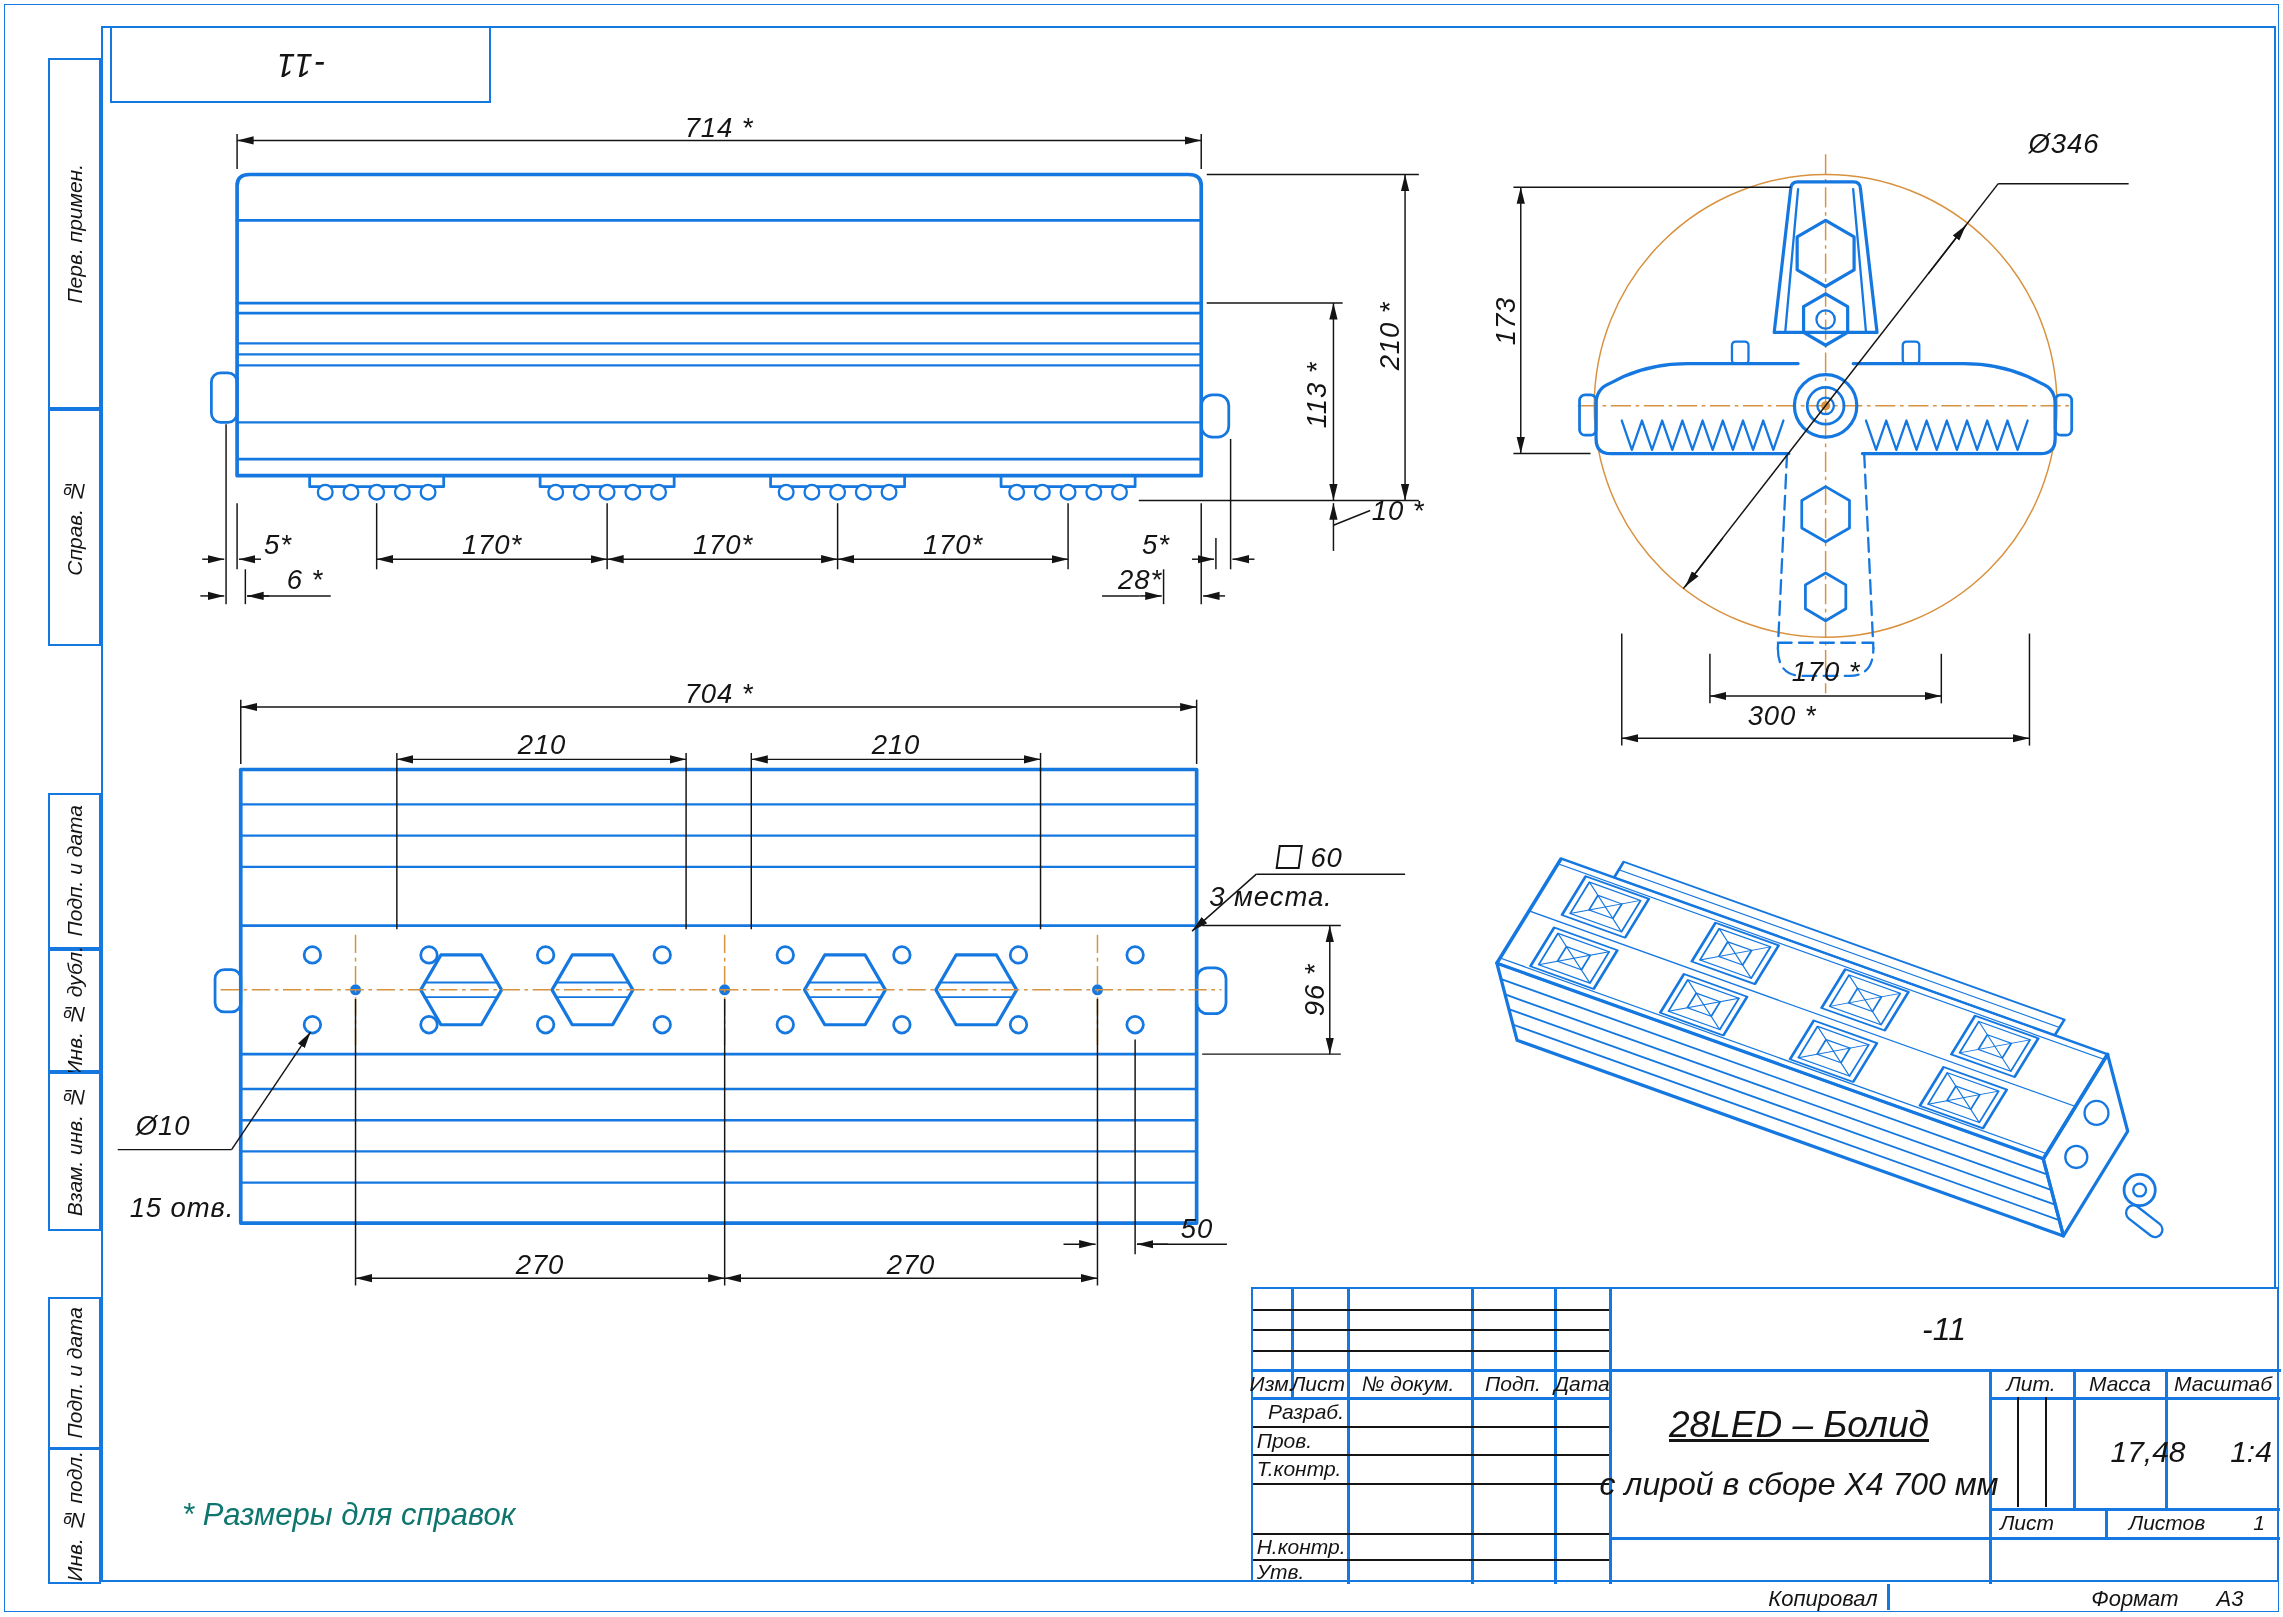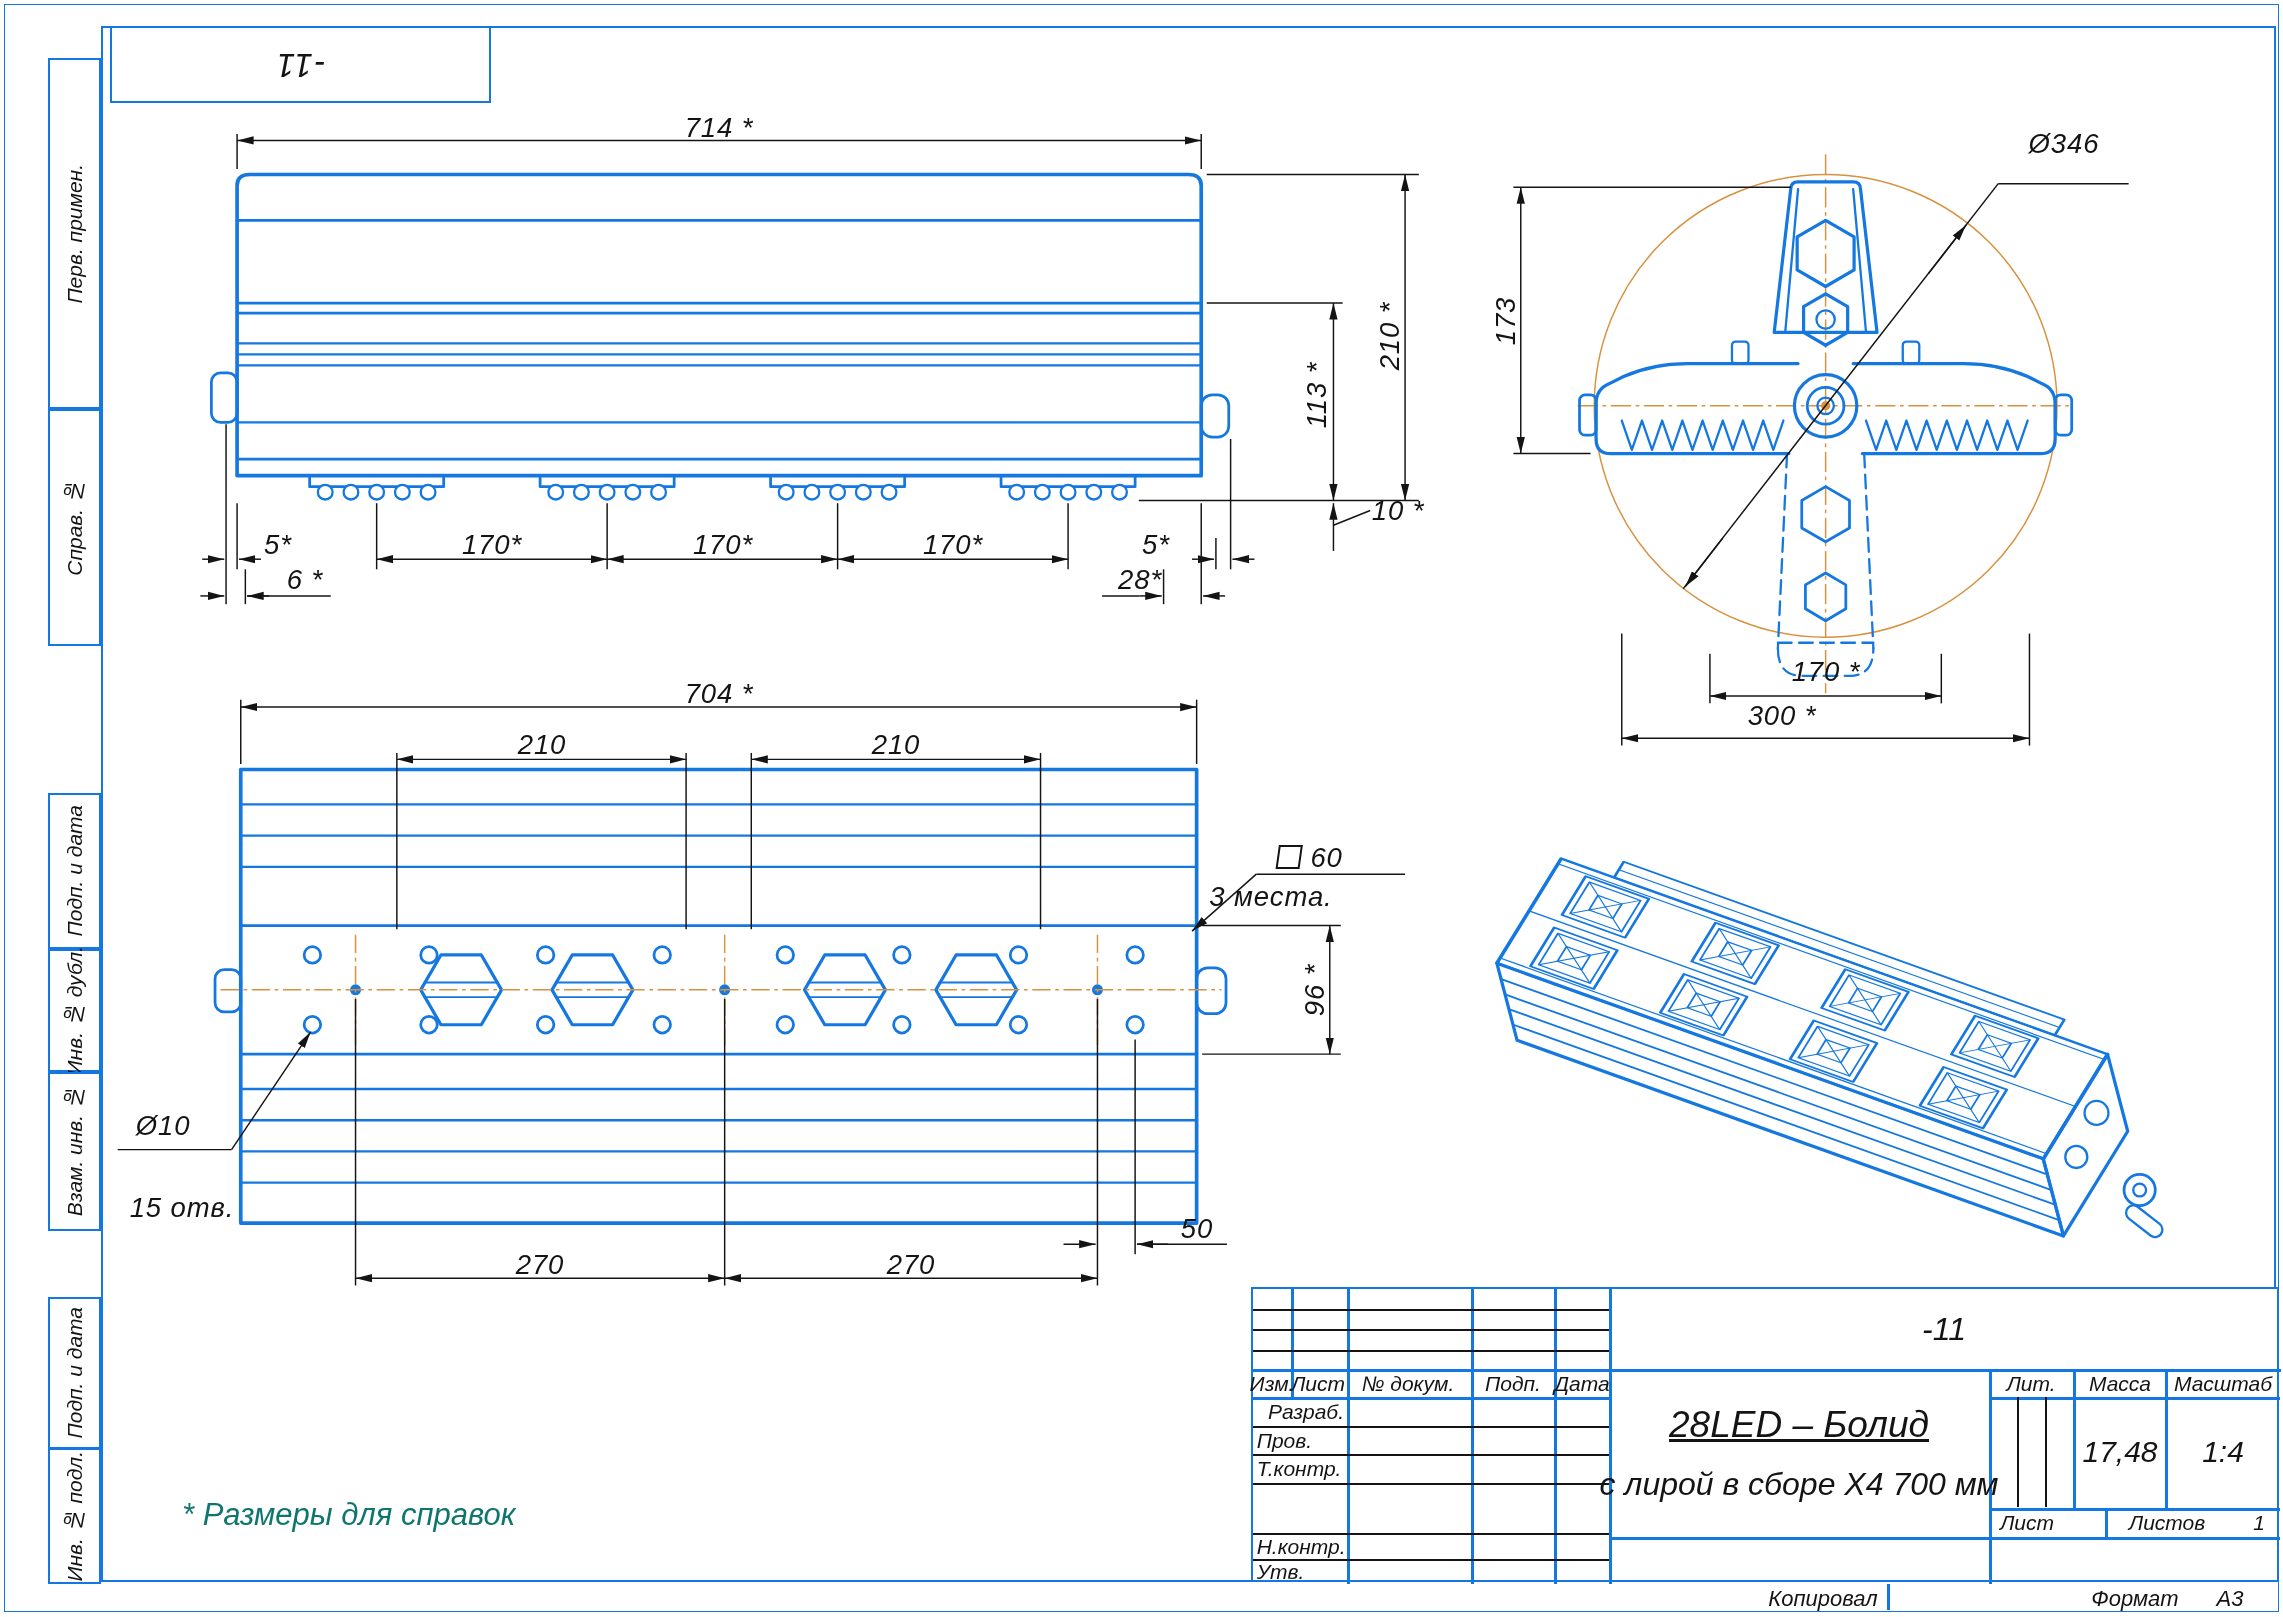--- a/index.html
+++ b/index.html
@@ -19,21 +19,21 @@
   .dim.v{transform:translate(-50%,-50%) rotate(-90deg);}
   .sqb{display:inline-block;width:20px;height:20px;border:2.3px solid #141414;margin-right:9.2px;transform:skewX(-8deg);vertical-align:-1.8px;}
   .note{position:absolute;font:italic 31px "Liberation Sans",sans-serif;color:#0f766e;white-space:nowrap;z-index:5;}
   
   #tb{position:absolute;left:1251px;top:1287px;width:1028px;height:295px;border:2.8px solid #1577e0;box-sizing:border-box;background:#fff;z-index:4;}
   .bl{position:absolute;background:#1577e0;}
   .kl{position:absolute;background:#141414;}
   .tbt{position:absolute;font:italic 21px "Liberation Sans",sans-serif;color:#141414;transform:translate(-50%,-50%);white-space:nowrap;z-index:2;}
   .tbt.big{font-size:37px;text-decoration:underline;}
   .tbt.med{font-size:32px;}
-  .tbt.val{font-size:30px;}
+  .tbt.val{font-size:30px;margin-left:28px;}
   .tbt.left{transform:translate(0,-50%);}
   .foot{position:absolute;font:italic 22px "Liberation Sans",sans-serif;color:#141414;transform:translate(-50%,-50%);white-space:nowrap;z-index:5;}
 </style>
 </head>
 <body>
 
 <div id="sheet">
   <div class="obr"></div>
   <div class="frame"></div>
 

